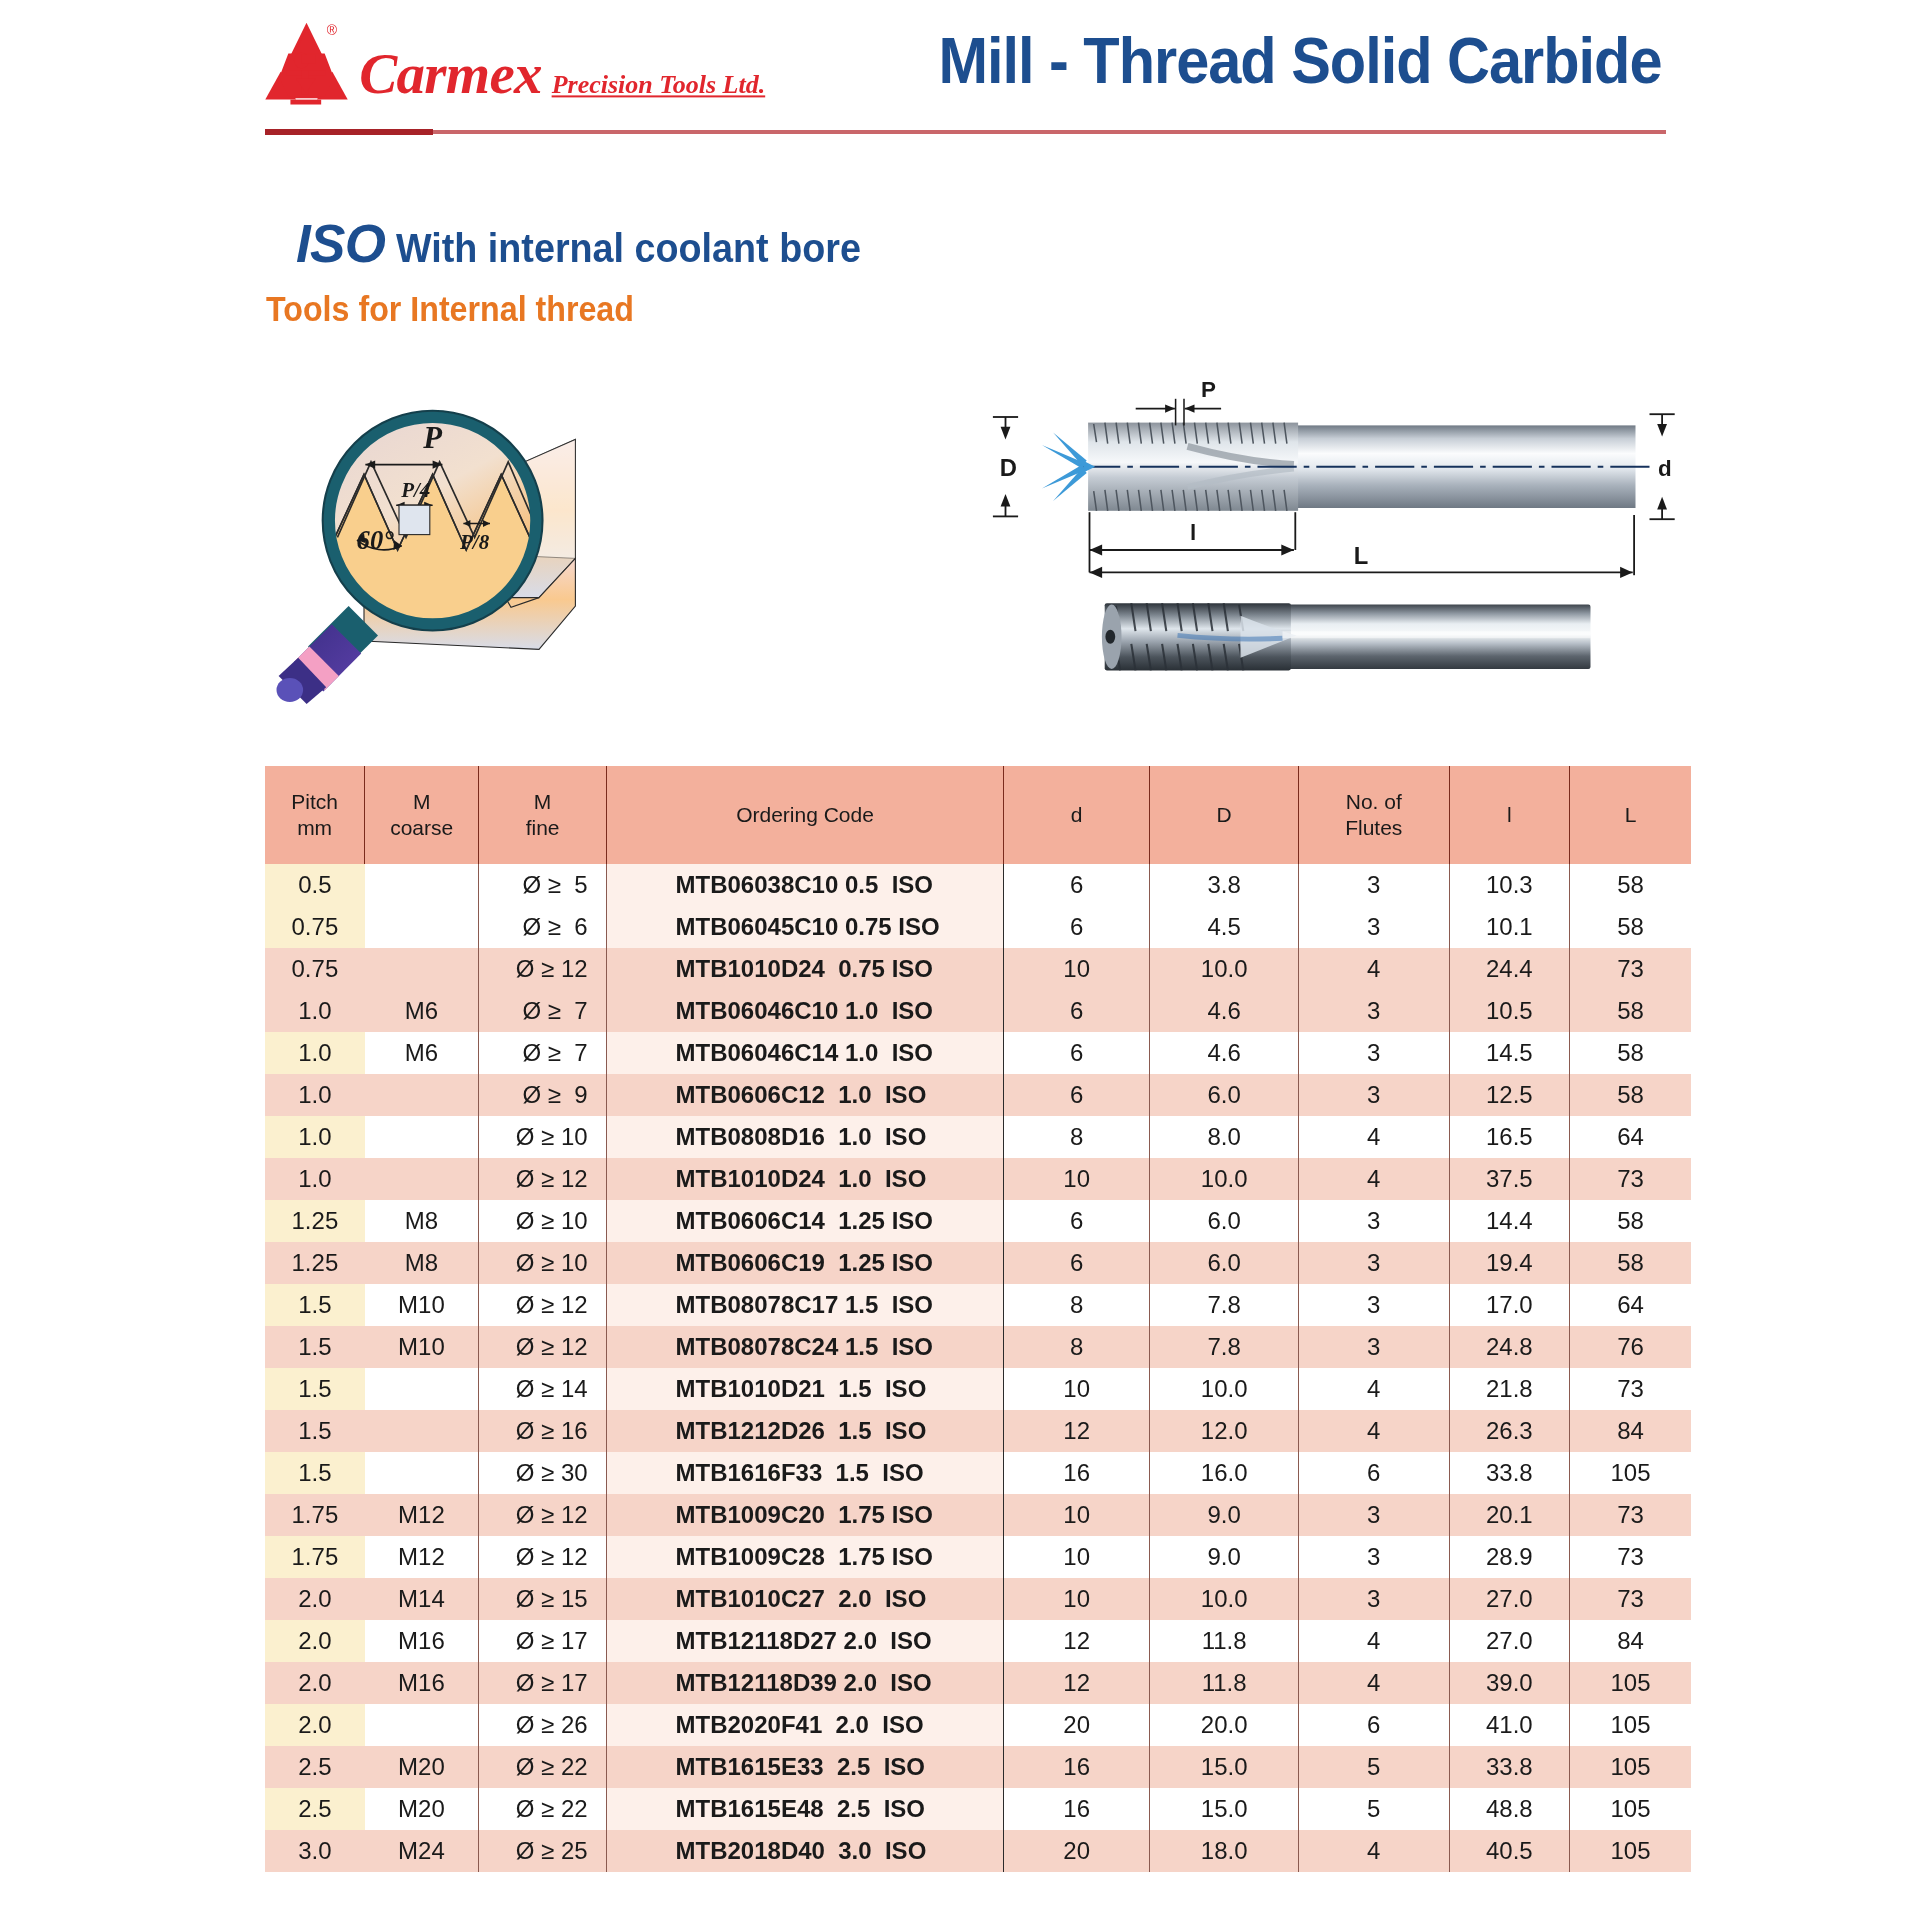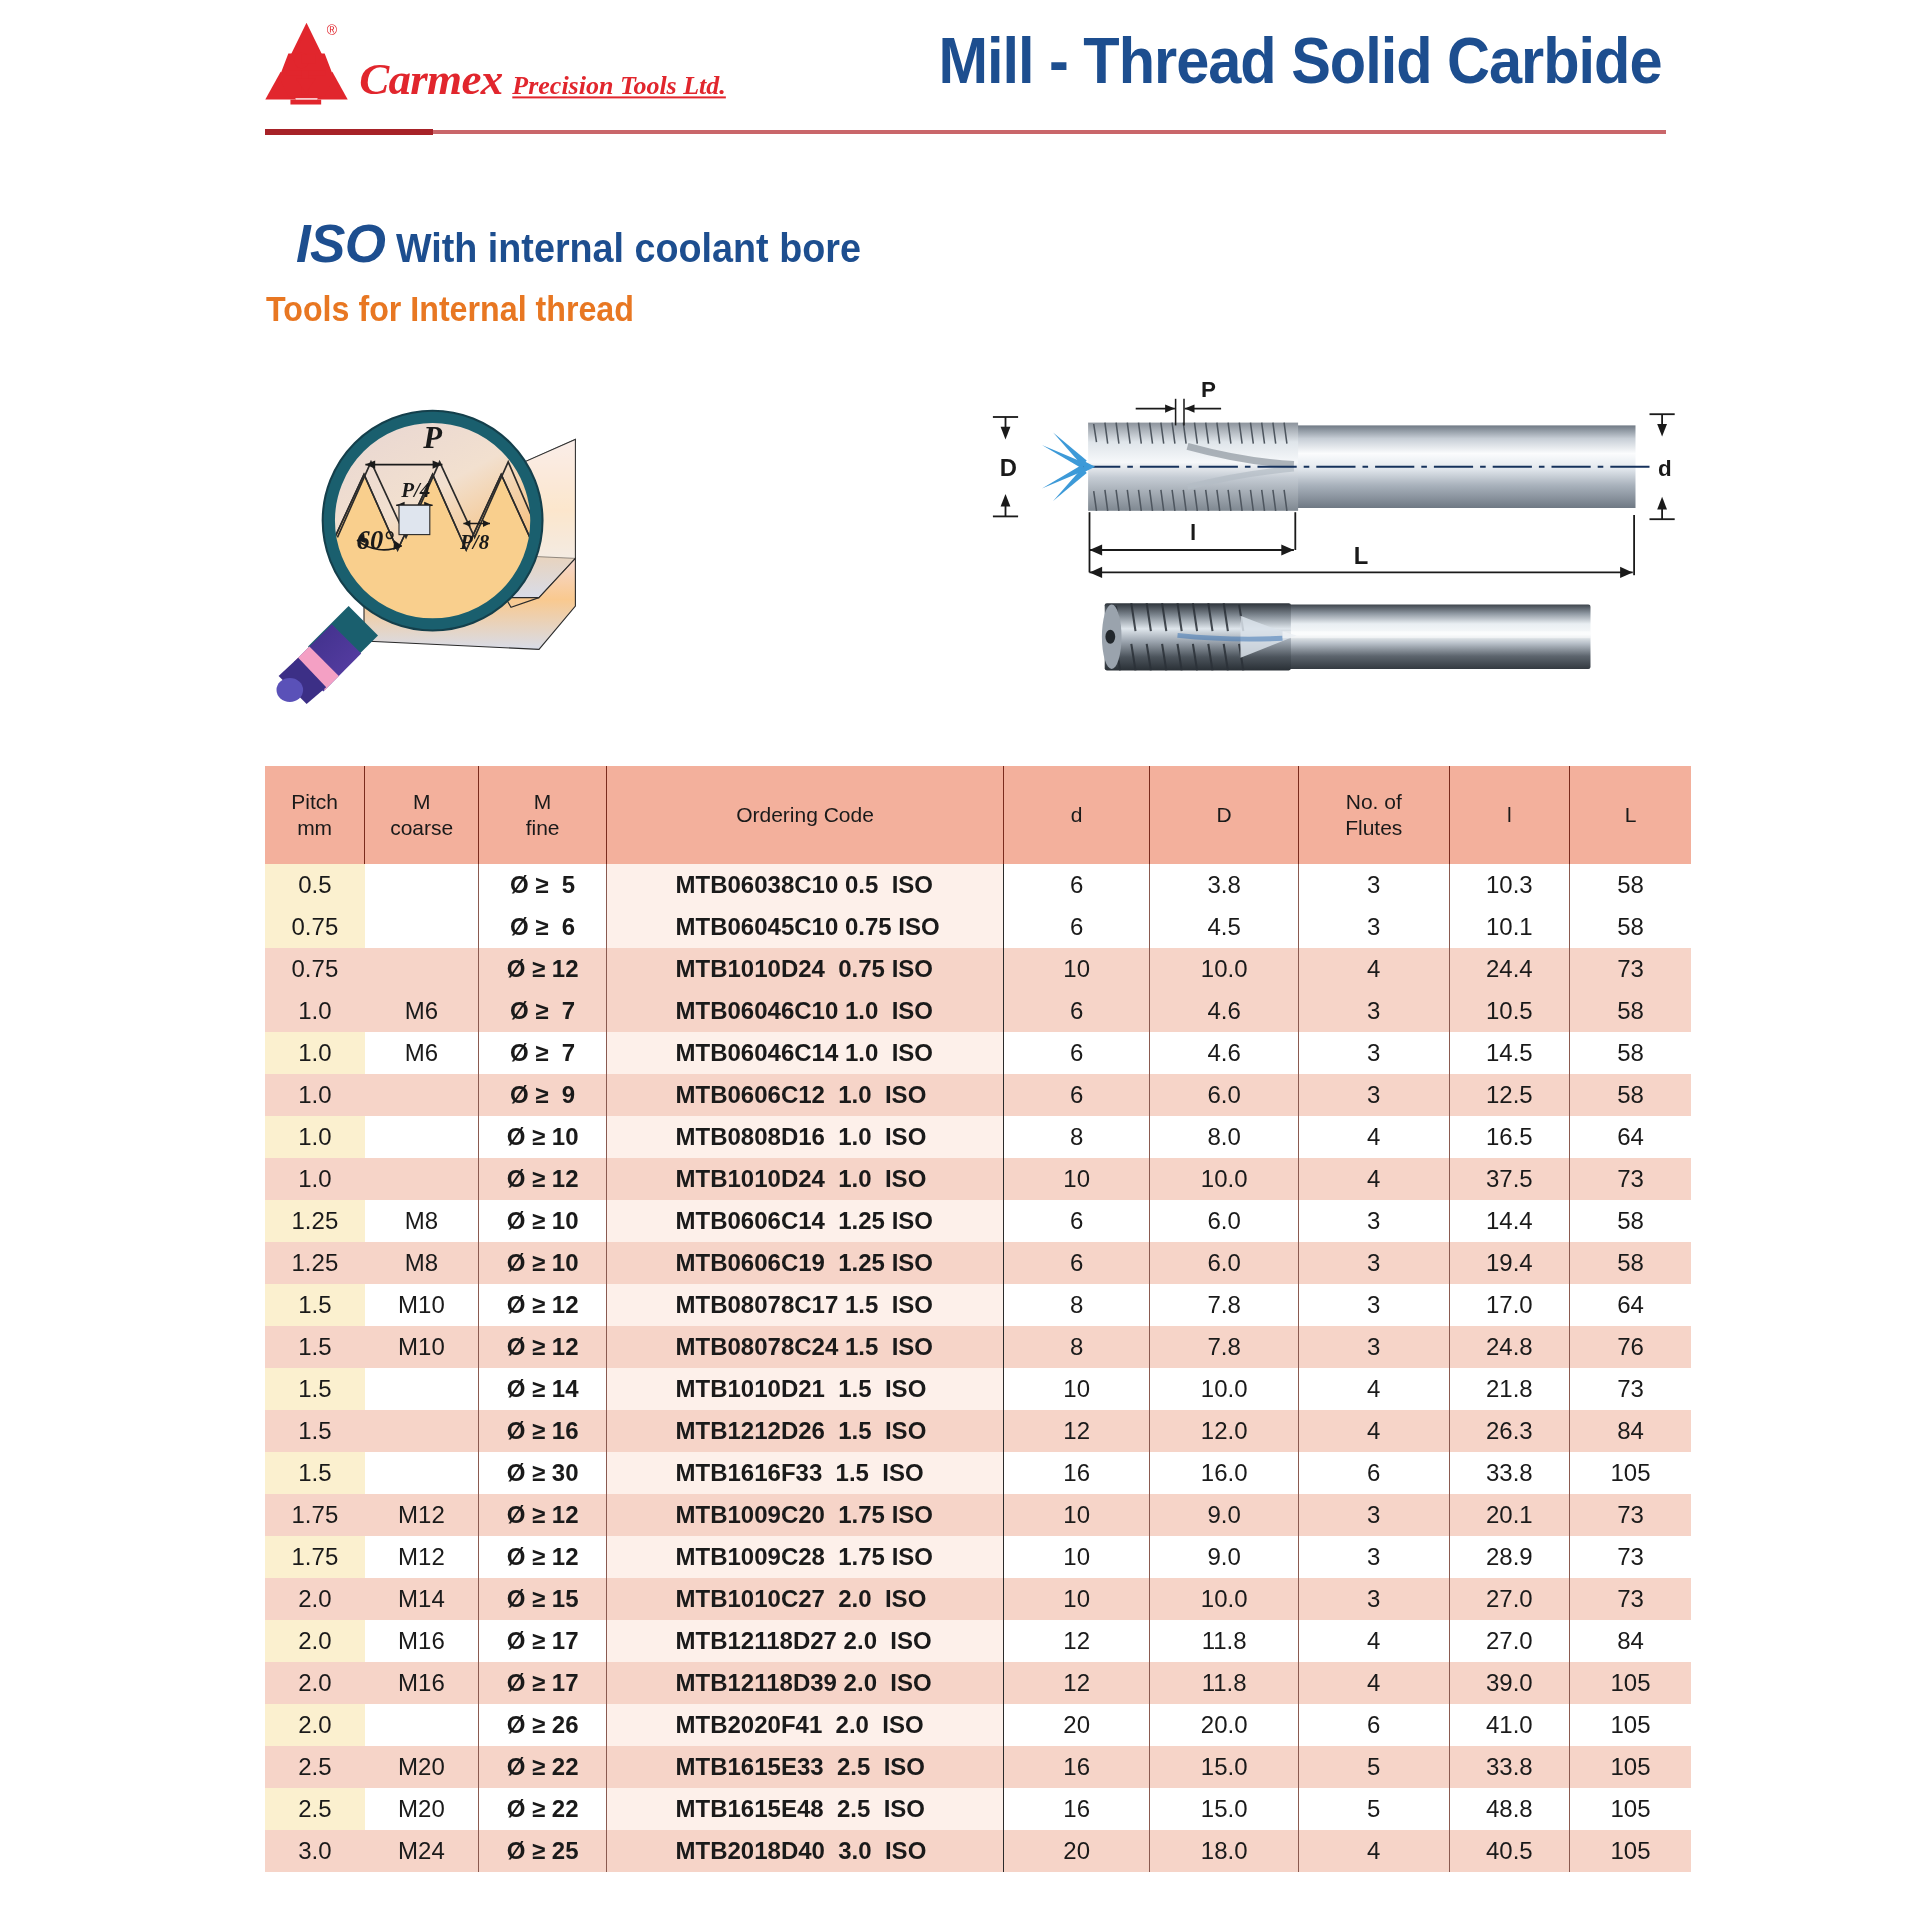--- a/index.html
+++ b/index.html
@@ -34,21 +34,21 @@
   #wordmark {
     display: flex;
     align-items: baseline;
     gap: 9.8px;
     transform: translateY(-5.6px);
   }
   #brand-name {
     font-family: "Liberation Serif", serif;
     font-style: italic;
     font-weight: bold;
-    font-size: 45px;
+    font-size: 57px;
     color: #e1262d;
     letter-spacing: -0.7px;
     line-height: 1;
   }
   #brand-tagline {
     font-family: "Liberation Serif", serif;
     font-style: italic;
     font-weight: bold;
     font-size: 26px;
     color: #e1262d;
@@ -217,23 +217,22 @@
   }
   .code-inner {
     display: inline-block;
     text-align: left;
     white-space: pre;
     width: 259px;
   }
   .mfine-inner {
     display: inline-block;
     white-space: pre;
-    text-align: center;
+    text-align: right;
     width: 90px;
-    font-weight: bold;
   }
   
   #spec-table tbody tr:first-child td { border-top: none; }
 </style>
 </head>
 <body>
 
 <div id="header">
 
   <div id="logo-block">

